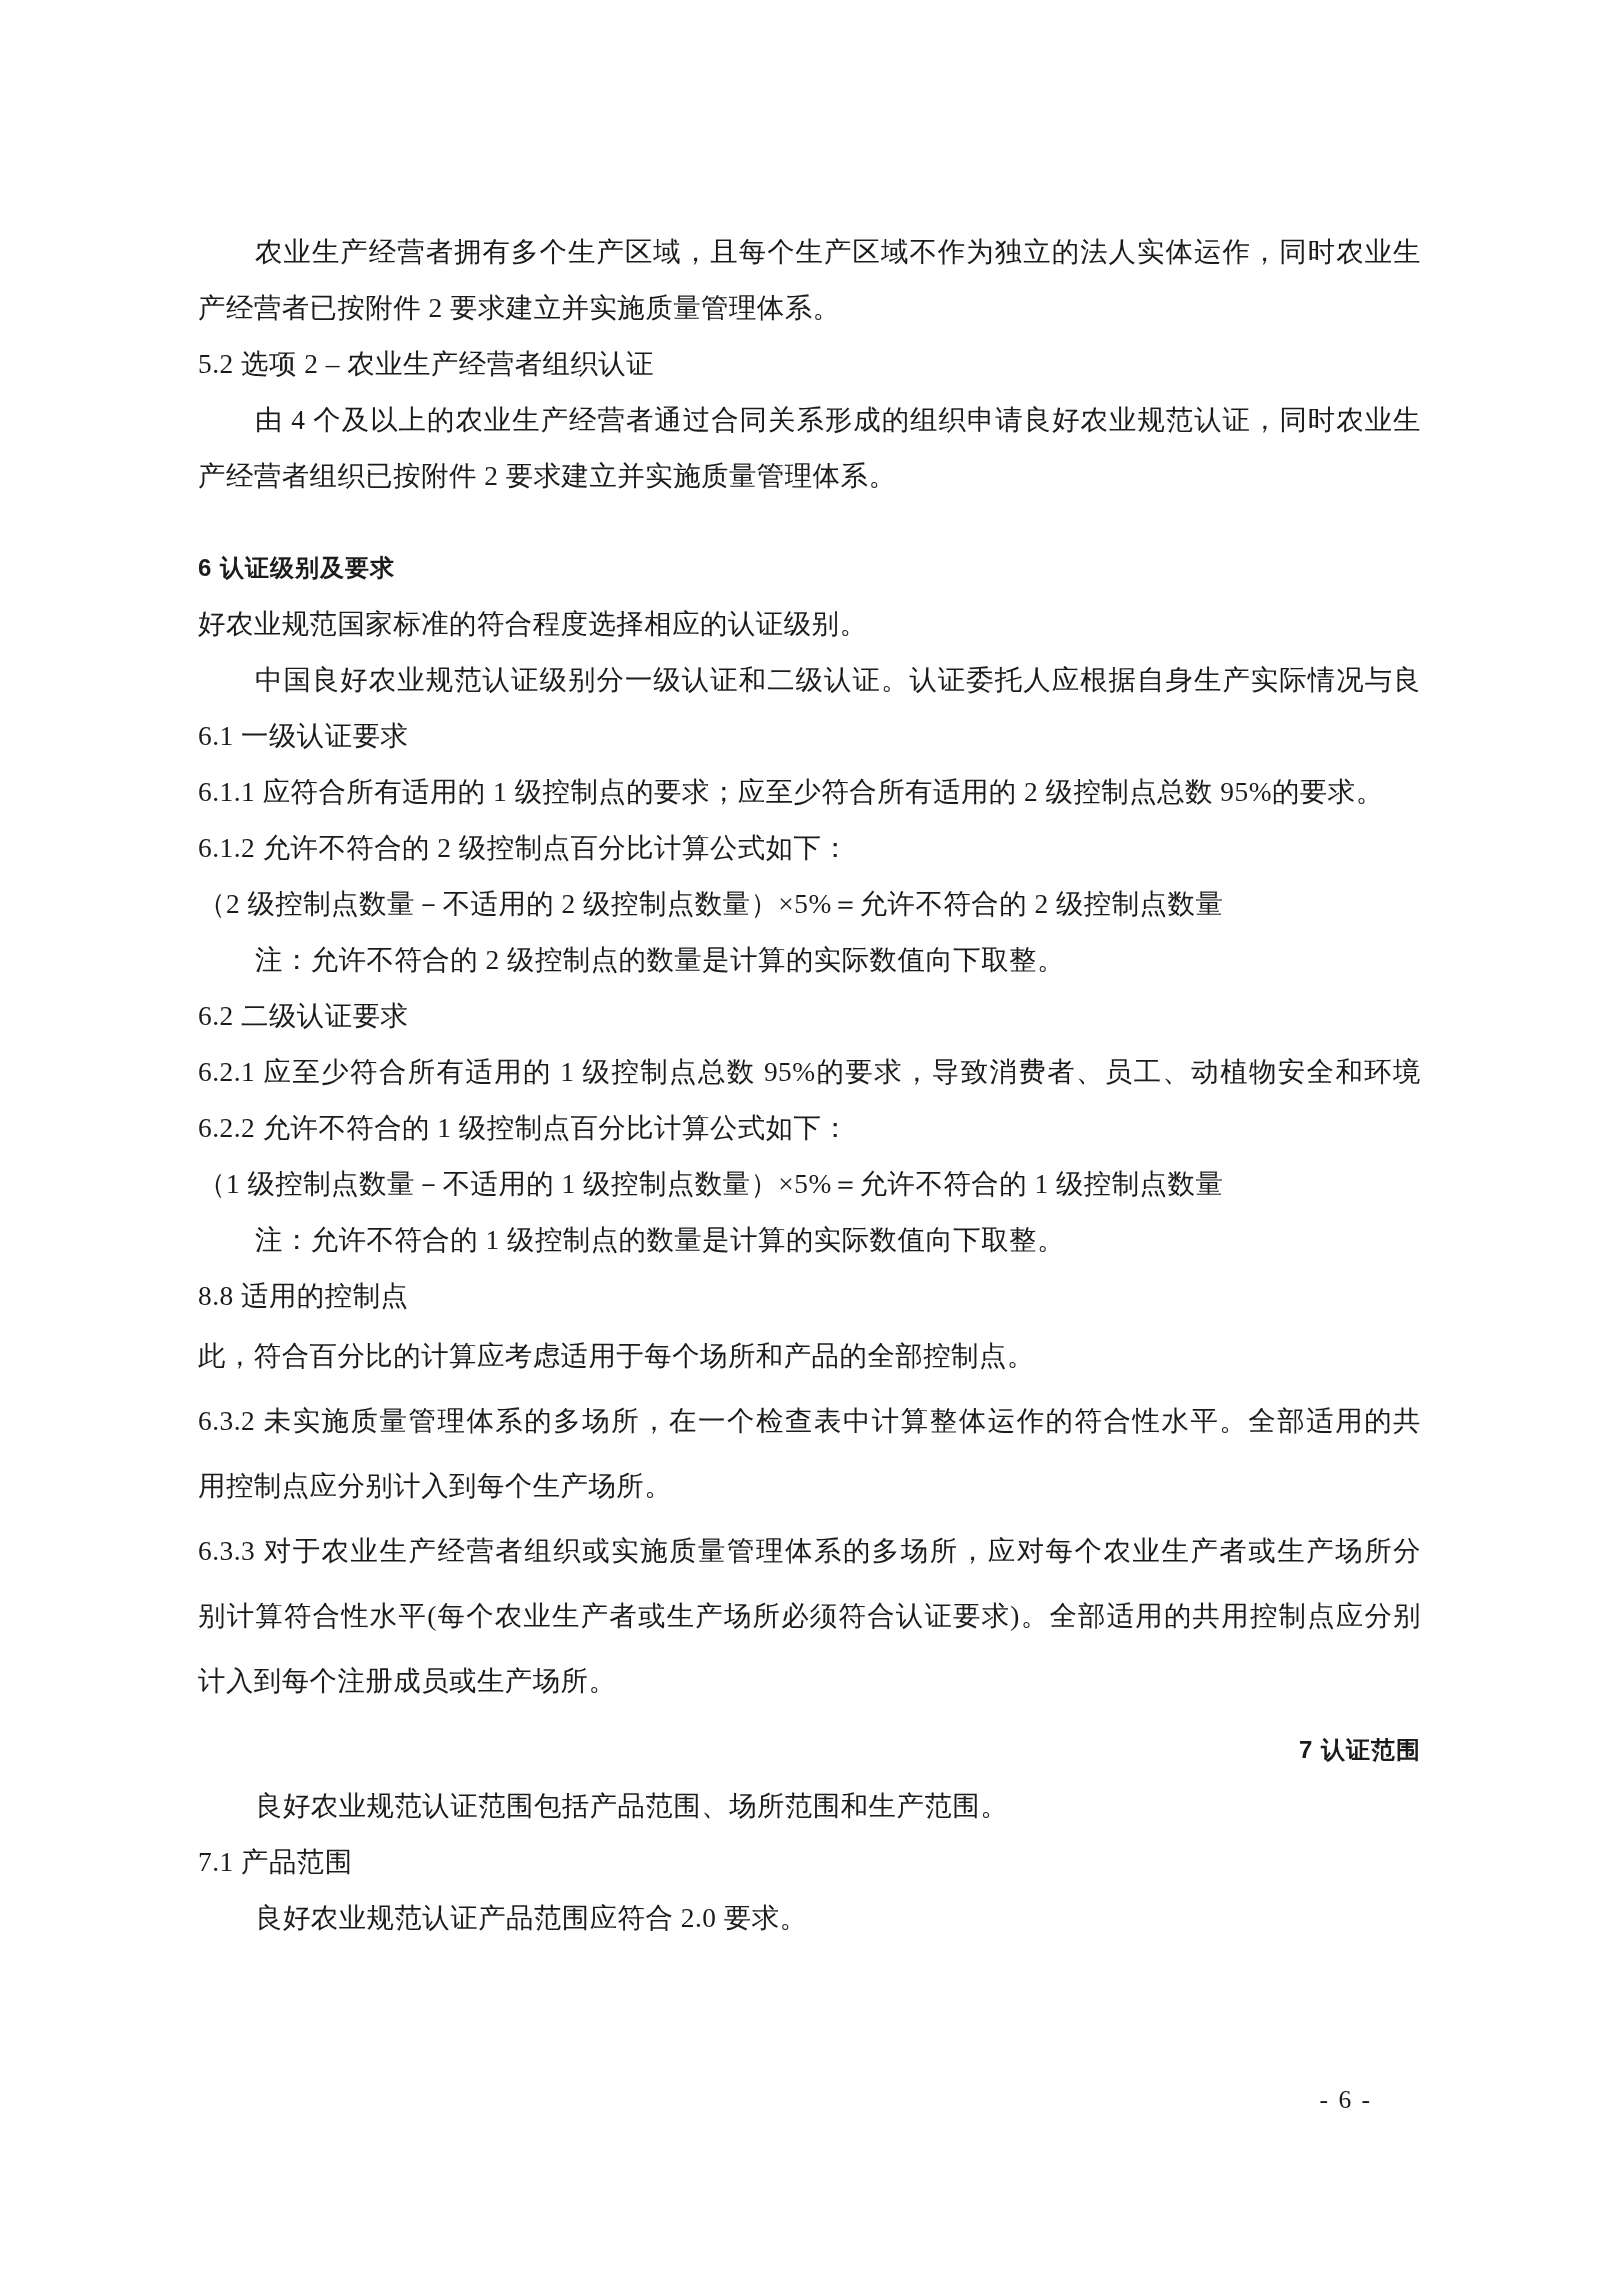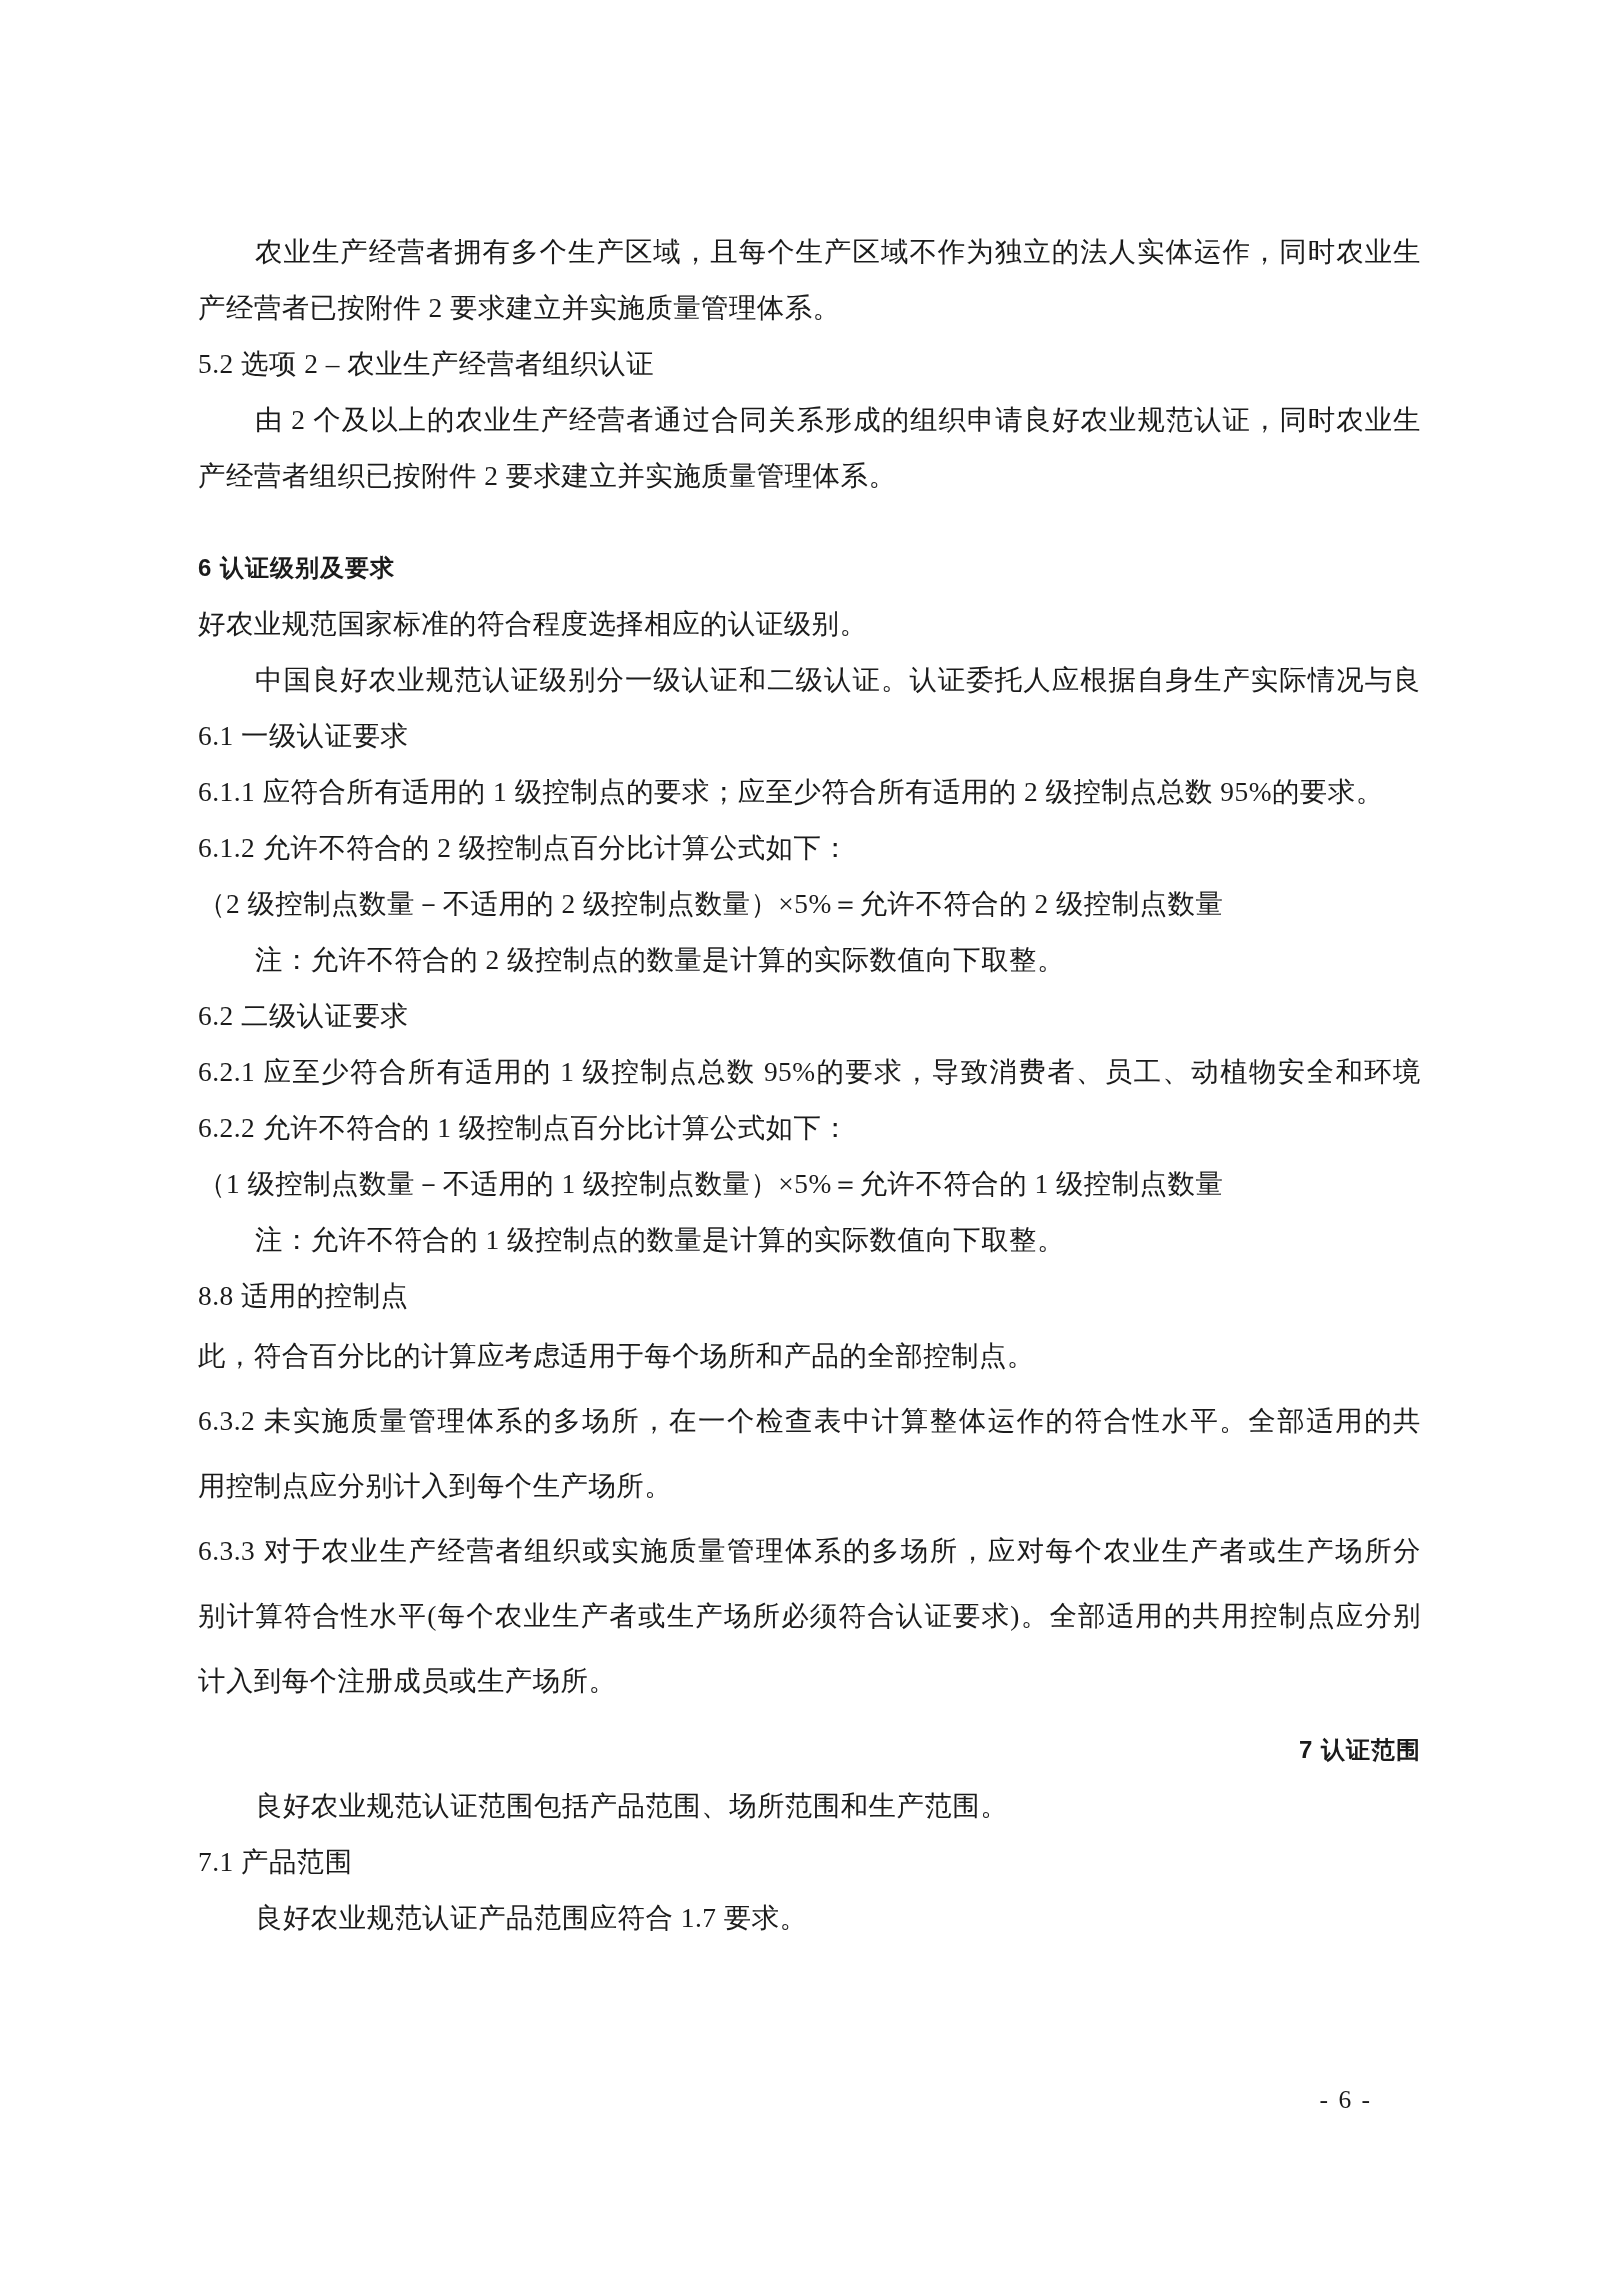--- a/index.html
+++ b/index.html
@@ -61,21 +61,21 @@
   }
 </style>
 </head>
 <body>
 
 <div class="page">
   <main class="content" id="content">
       <div class="line indent stretch">农业生产经营者拥有多个生产区域，且每个生产区域不作为独立的法人实体运作，同时农业生</div>
       <div class="line">产经营者已按附件 2 要求建立并实施质量管理体系。</div>
       <div class="line">5.2 选项 2 – 农业生产经营者组织认证</div>
-      <div class="line indent stretch">由 2 个及以上的农业生产经营者通过合同关系形成的组织申请良好农业规范认证，同时农业生</div>
+      <div class="line indent stretch">由 4 个及以上的农业生产经营者通过合同关系形成的组织申请良好农业规范认证，同时农业生</div>
       <div class="line">产经营者组织已按附件 2 要求建立并实施质量管理体系。</div>
       <div class="line heading gap-before-lg">6 认证级别及要求</div>
       <div class="line">好农业规范国家标准的符合程度选择相应的认证级别。</div>
       <div class="line indent stretch">中国良好农业规范认证级别分一级认证和二级认证。认证委托人应根据自身生产实际情况与良</div>
       <div class="line">6.1 一级认证要求</div>
       <div class="line">6.1.1 应符合所有适用的 1 级控制点的要求；应至少符合所有适用的 2 级控制点总数 95%的要求。</div>
       <div class="line">6.1.2 允许不符合的 2 级控制点百分比计算公式如下：</div>
       <div class="line">（2 级控制点数量－不适用的 2 级控制点数量）×5%＝允许不符合的 2 级控制点数量</div>
       <div class="line indent">注：允许不符合的 2 级控制点的数量是计算的实际数值向下取整。</div>
       <div class="line">6.2 二级认证要求</div>
@@ -86,17 +86,17 @@
       <div class="line">8.8 适用的控制点</div>
       <div class="line pitch-lg">此，符合百分比的计算应考虑适用于每个场所和产品的全部控制点。</div>
       <div class="line stretch pitch-lg">6.3.2 未实施质量管理体系的多场所，在一个检查表中计算整体运作的符合性水平。全部适用的共</div>
       <div class="line pitch-lg">用控制点应分别计入到每个生产场所。</div>
       <div class="line stretch pitch-lg">6.3.3 对于农业生产经营者组织或实施质量管理体系的多场所，应对每个农业生产者或生产场所分</div>
       <div class="line stretch pitch-lg">别计算符合性水平(每个农业生产者或生产场所必须符合认证要求)。全部适用的共用控制点应分别</div>
       <div class="line pitch-lg">计入到每个注册成员或生产场所。</div>
       <div class="line heading gap-before-sm">7 认证范围</div>
       <div class="line indent">良好农业规范认证范围包括产品范围、场所范围和生产范围。</div>
       <div class="line">7.1 产品范围</div>
-      <div class="line indent">良好农业规范认证产品范围应符合 1.7 要求。</div>
+      <div class="line indent">良好农业规范认证产品范围应符合 2.0 要求。</div>
     </main>
   <div class="footer">- 6 -</div>
 </div>
 
 
 </body></html>

